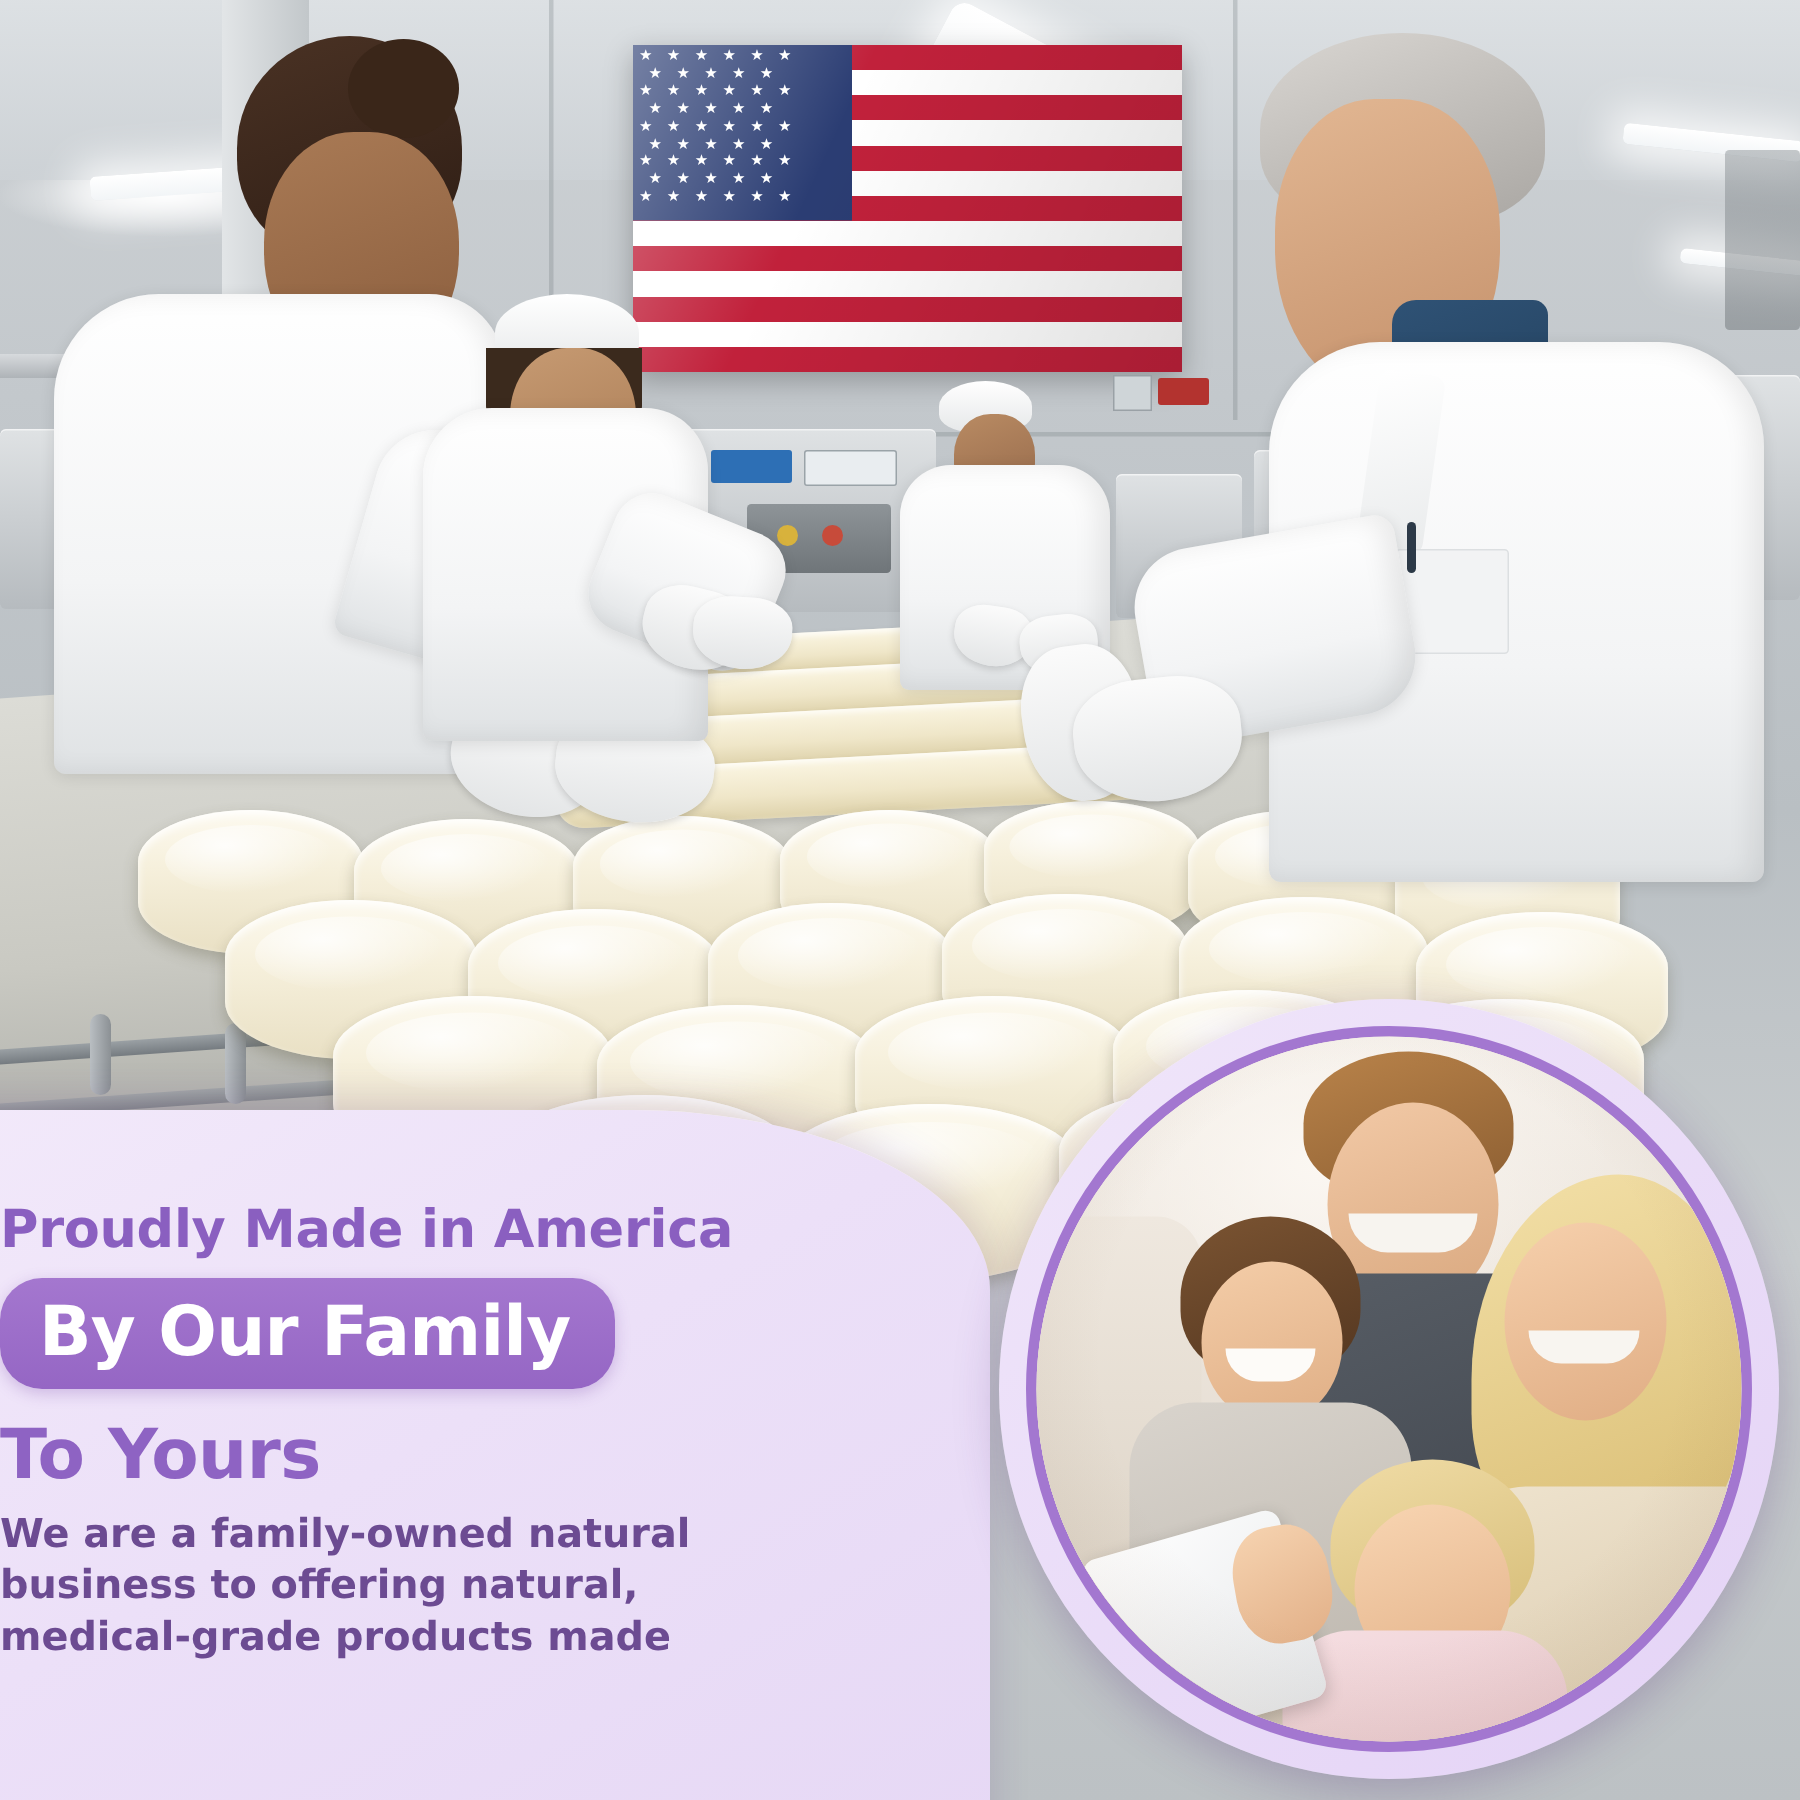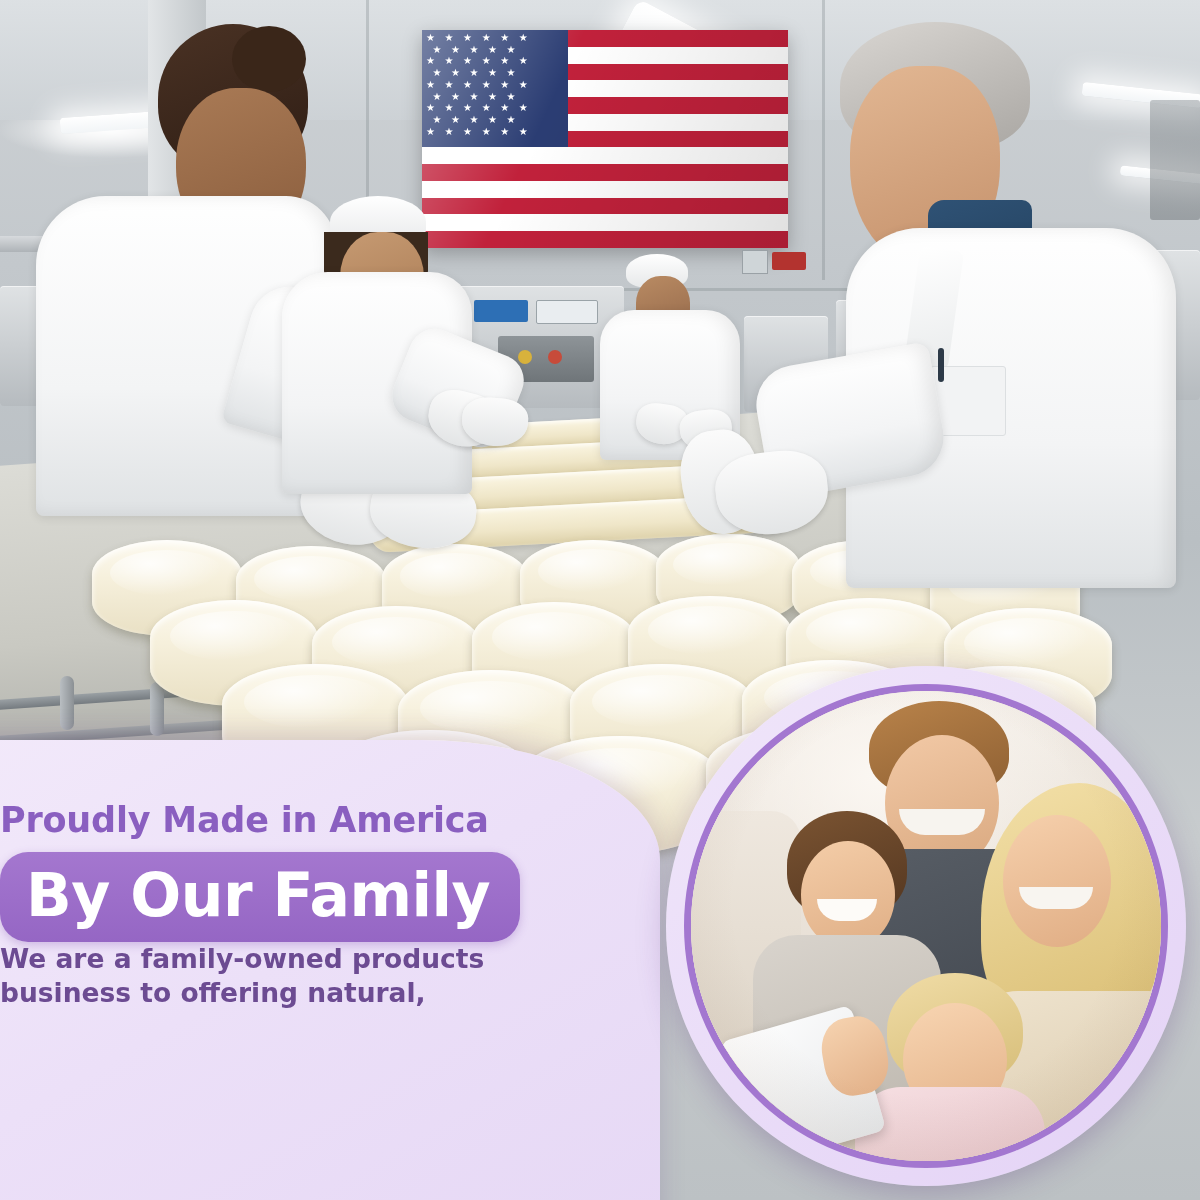--- a/index.html
+++ b/index.html
@@ -187,21 +187,21 @@
     font-weight: bold;
     color: #8a5fc0;
     letter-spacing: -0.2px;
     margin: 24px 0 12px 0;
     font-family: "DejaVu Sans", sans-serif;
   }
   .pill {
     display: inline-block;
     background: linear-gradient(180deg, #a477cf 0%, #9566c4 100%);
     color: #ffffff;
-    font-size: 60px;
+    font-size: 46px;
     font-weight: bold;
     padding: 8px 30px 12px 26px;
     border-radius: 28px;
     letter-spacing: -0.5px;
     box-shadow: 0 3px 10px rgba(120,70,170,0.28);
     font-family: "DejaVu Sans", sans-serif;
   }
   .toyours {
     font-size: 46px;
     font-weight: bold;
@@ -406,23 +406,25 @@
     </div>
 
   </div>
 
   <div class="panel">
     <div class="panel-inner">
       <div class="kicker">Proudly Made in America</div>
       <div>
         <span class="pill">By Our Family</span>
       </div>
+      <div class="toyours">To Yours</div>
       <div class="blurb">
-        <div>We are a family-owned products</div>
+        <div>We are a family-owned natural</div>
         <div>business to offering natural,</div>
+        <div>medical-grade products made</div>
       </div>
     </div>
   </div>
 
   <div class="circle-wrap">
     <div class="circle-ring">
       <div class="fam">
 
         <div class="fshape" style="left:-20px;top:250px;width:520px;height:240px;background:linear-gradient(180deg,#e7ded2,#d6cabb);border-radius:40px 40px 0 0;"></div>
         <div class="fshape" style="left:-30px;top:120px;width:140px;height:240px;background:linear-gradient(180deg,#efe8df,#ded5c8);border-radius:30px;"></div>

